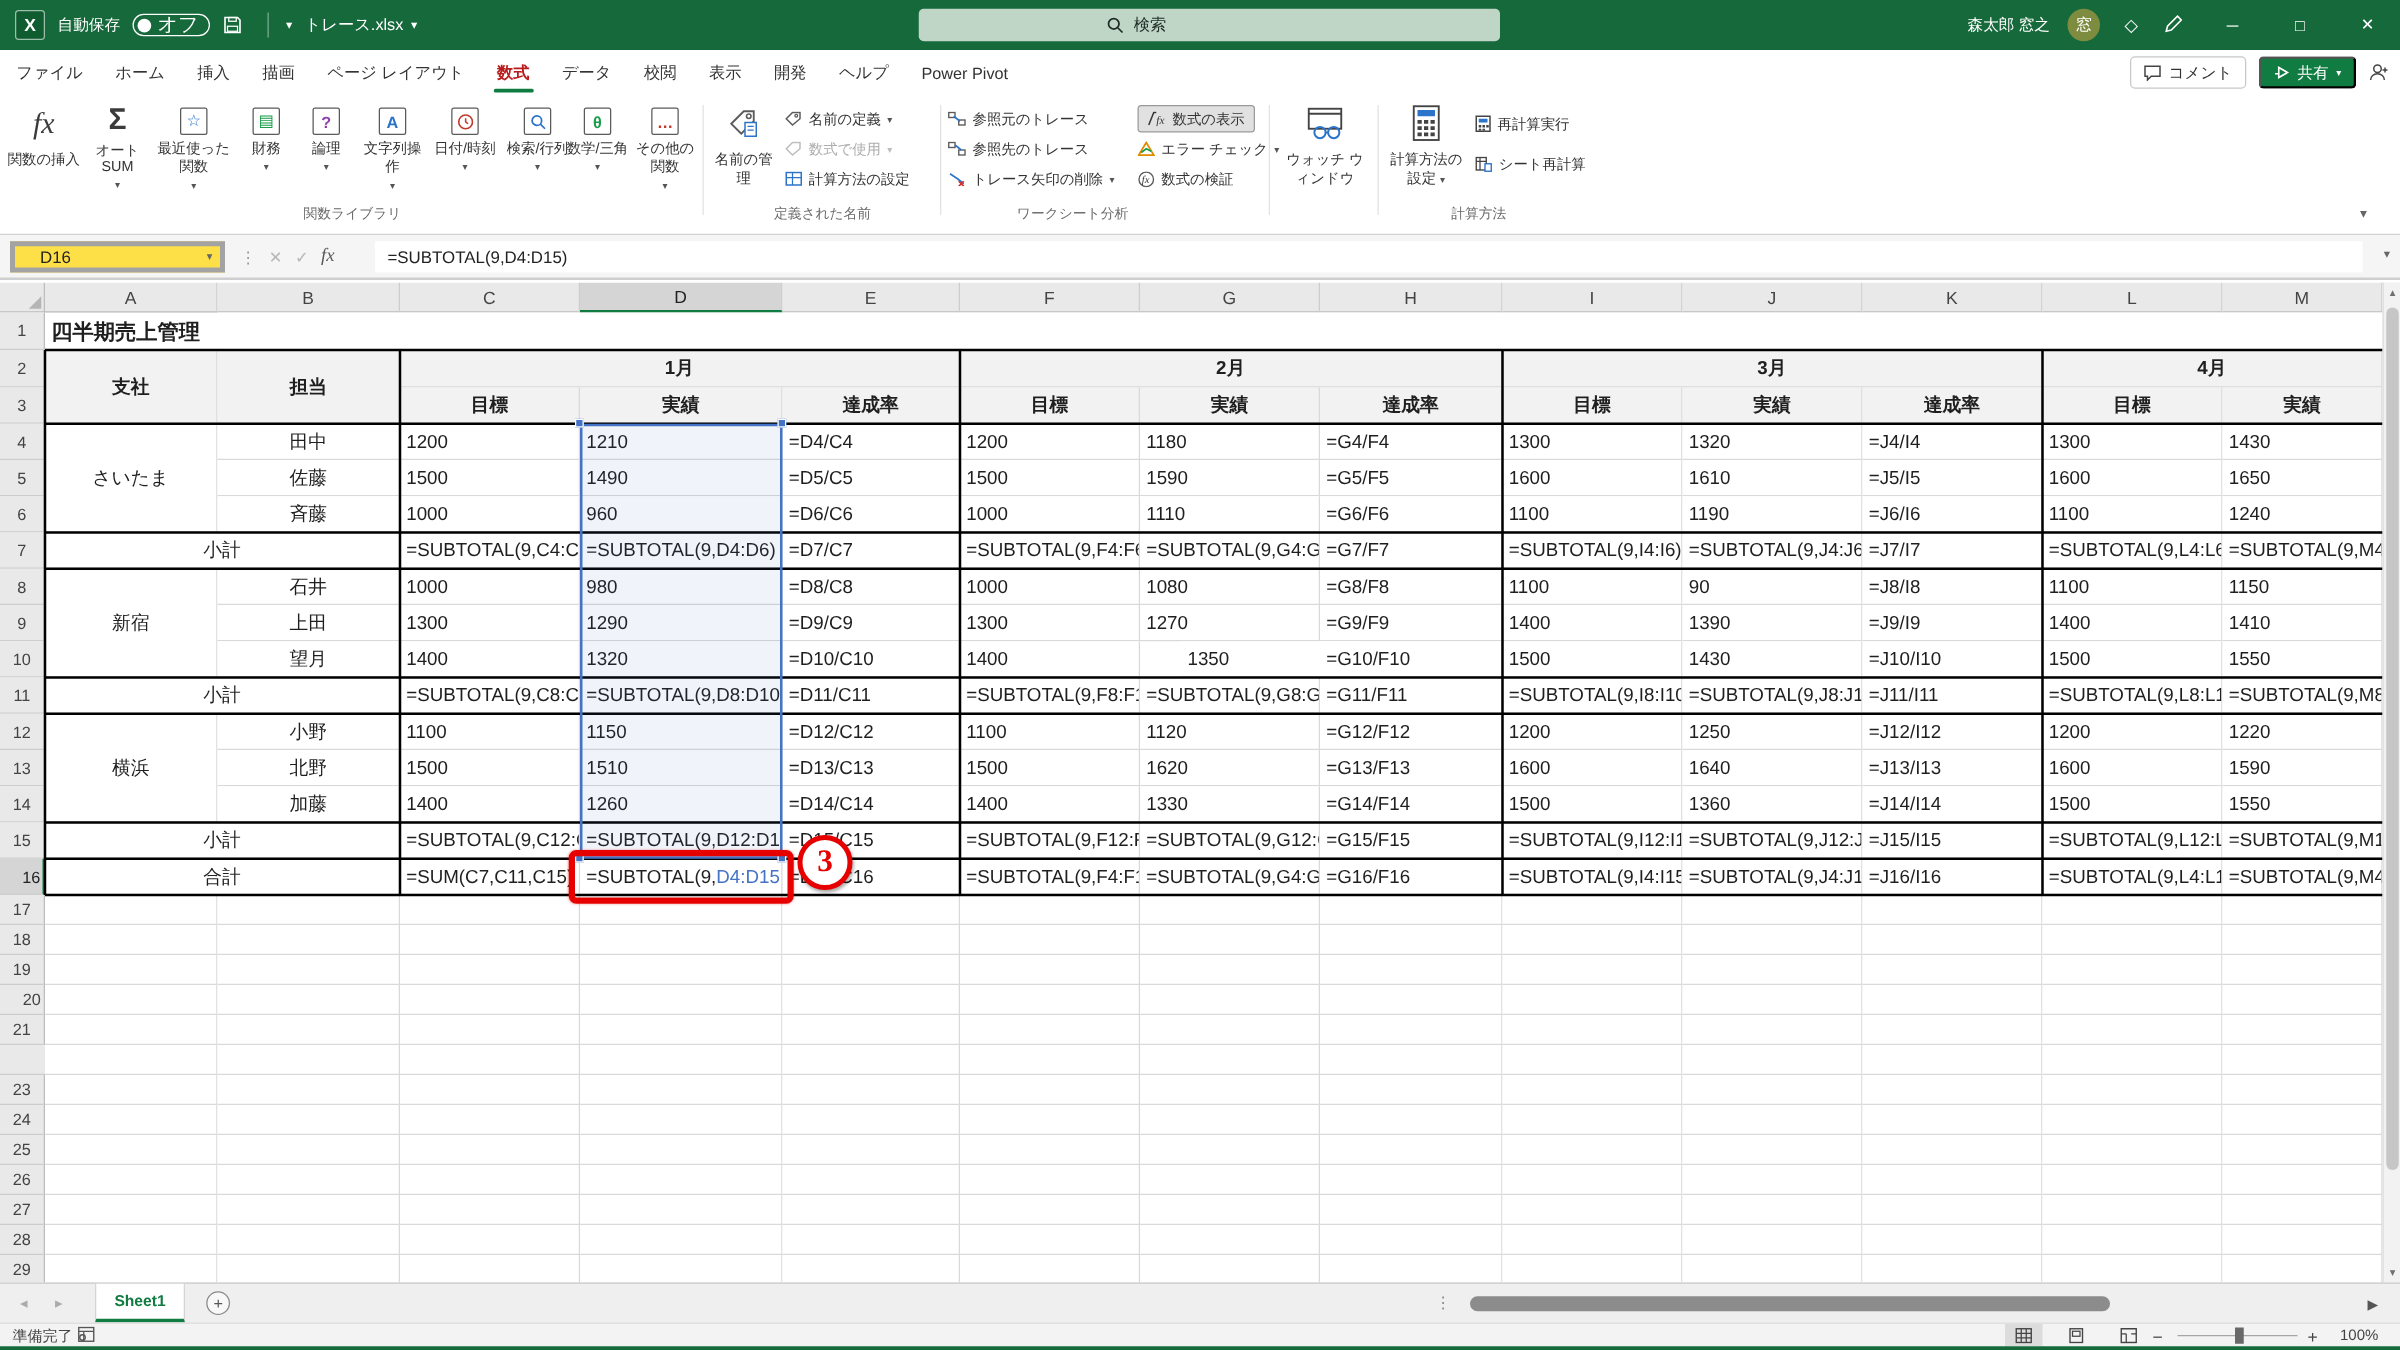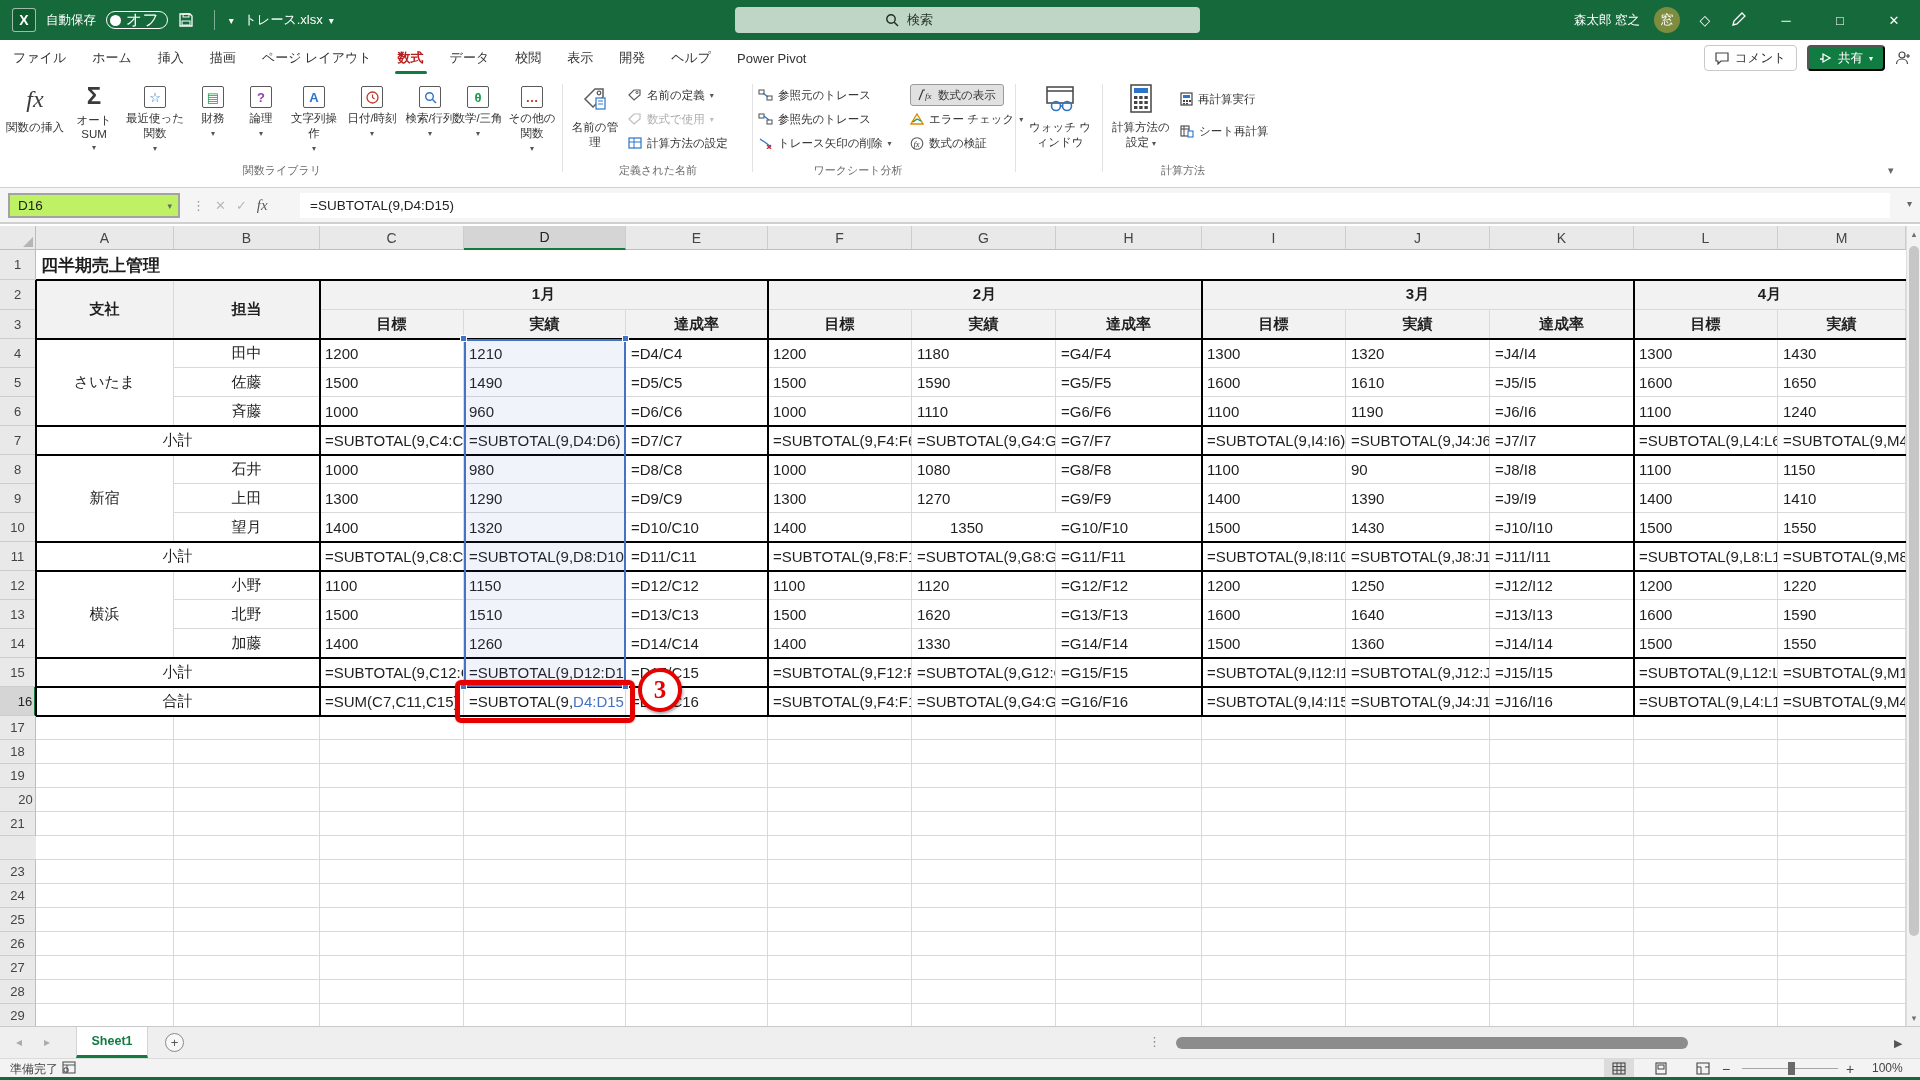--- a/index.html
+++ b/index.html
@@ -43,21 +43,21 @@
   .book { width:22px; height:22px; border:1.5px solid #5a5a5a; border-radius:2px; display:flex; align-items:center; justify-content:center; font-size:13px; font-weight:bold; margin-top:4px; background:#fff; }
   .smallrow { position:absolute; height:22px; display:flex; align-items:center; gap:5px; font-size:11.5px; color:#333; white-space:nowrap; }
   .smallrow.dis { color:#adadad; }
   .chev { font-size:8px; color:#555; }
   .showformula-active { background:#E1E1E1; border:1px solid #9a9a9a; border-radius:3px; padding:1px 7px; }
   .sigma { font-size:24px; font-weight:bold; color:#3b3b3b; }
   .fxbig { font-style:italic; font-family:"Liberation Serif","DejaVu Serif",serif; font-size:24px; color:#3b3b3b; }
 
   
   #fbar { position:absolute; left:0; top:188px; width:1920px; height:36px; background:#f5f5f5; display:flex; align-items:center; border-bottom:2px solid #cfcfcf; }
-  .namebox { position:absolute; left:8px; top:5px; width:172px; height:25px; background:#bef264; border:2px solid #a3a3a3; display:flex; align-items:center; font-size:13.5px; color:#222; padding-left:8px; }
+  .namebox { position:absolute; left:8px; top:5px; width:172px; height:25px; background:#fde047; border:4px solid #a3a3a3; display:flex; align-items:center; font-size:13.5px; color:#222; padding-left:20px; }
   .namebox .nchev { position:absolute; right:6px; font-size:9px; color:#666; }
   .fbtns { position:absolute; left:192px; top:5px; height:25px; display:flex; align-items:center; gap:10px; color:#b8b8b8; font-size:13px; }
   .fbtns .fx { color:#595959; font-style:italic; font-family:"Liberation Serif","DejaVu Serif",serif; font-size:15px; }
   .ftext { position:absolute; left:300px; top:5px; right:30px; height:25px; background:#fff; display:flex; align-items:center; font-size:13.5px; color:#222; padding-left:10px; }
   .fbar-chev { position:absolute; right:8px; top:10px; font-size:10px; color:#666; }
 
   
   #grid { position:absolute; left:0; top:226px; width:1906px; height:800px; background:#fff; overflow:hidden; }
   .cell { position:absolute; display:flex; align-items:center; padding-left:5px; font-size:15px; color:#1f1f1f; white-space:nowrap; overflow:hidden; border-right:1px solid #D9D9D9; border-bottom:1px solid #D9D9D9; background:#fff; }
   .cell.ctr { justify-content:center; padding-left:0; }

